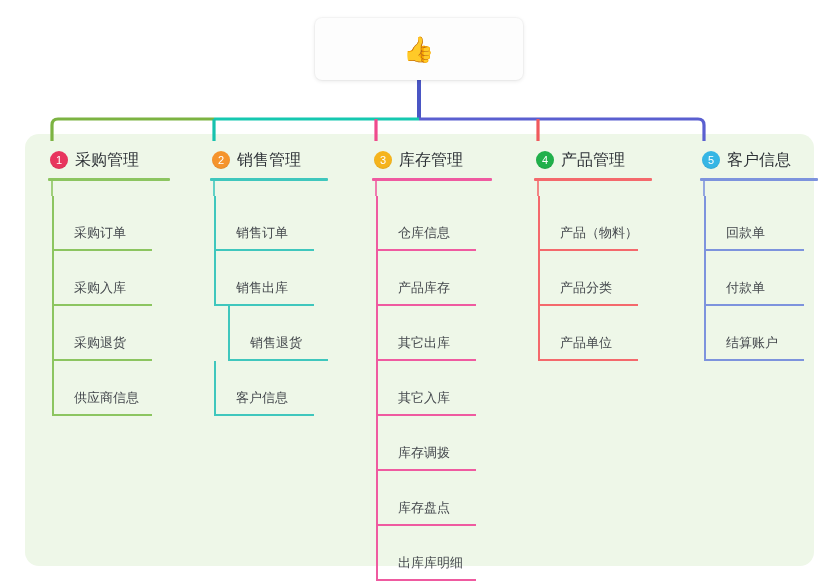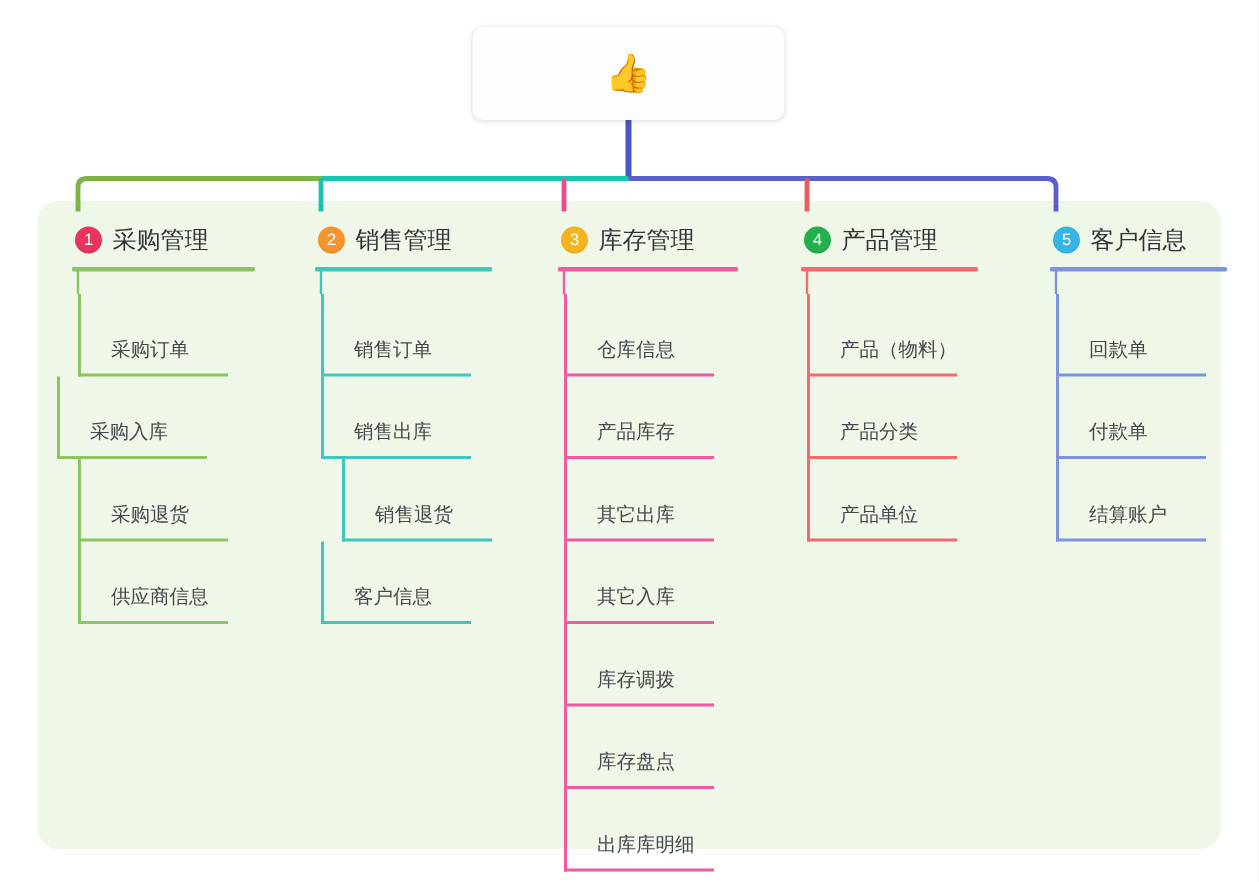--- a/index.html
+++ b/index.html
@@ -125,21 +125,21 @@
         <div class="col-head">
           <span class="badge" style="background: rgb(232, 53, 94);">1</span>
           <span class="head-label">采购管理</span>
           <div class="head-rule" style="width: 122px; background: rgb(140, 197, 96);"></div>
         </div>
         <div class="leaf" style="left: 14px; top: 50px; width: 100px;">
           <div class="leaf-stem" style="background: rgb(140, 197, 96);"></div>
           <div class="leaf-rule" style="width: 100px; background: rgb(140, 197, 96);"></div>
           <span class="leaf-label">采购订单</span>
         </div>
-        <div class="leaf" style="left: 0; top: 105px; width: 100px;">
+        <div class="leaf" style="left: 14px; top: 105px; width: 100px;">
           <div class="leaf-stem" style="background: rgb(140, 197, 96);"></div>
           <div class="leaf-rule" style="width: 100px; background: rgb(140, 197, 96);"></div>
           <span class="leaf-label">采购入库</span>
         </div>
         <div class="leaf" style="left: 14px; top: 160px; width: 100px; padding-left: 15px;">
           <div class="leaf-stem" style="background: rgb(140, 197, 96);"></div>
           <div class="leaf-rule" style="width: 100px; background: rgb(140, 197, 96);"></div>
           <span class="leaf-label">采购退货</span>
         </div>
         <div class="leaf" style="left: 14px; top: 215px; width: 100px; text-decoration: underline;">

